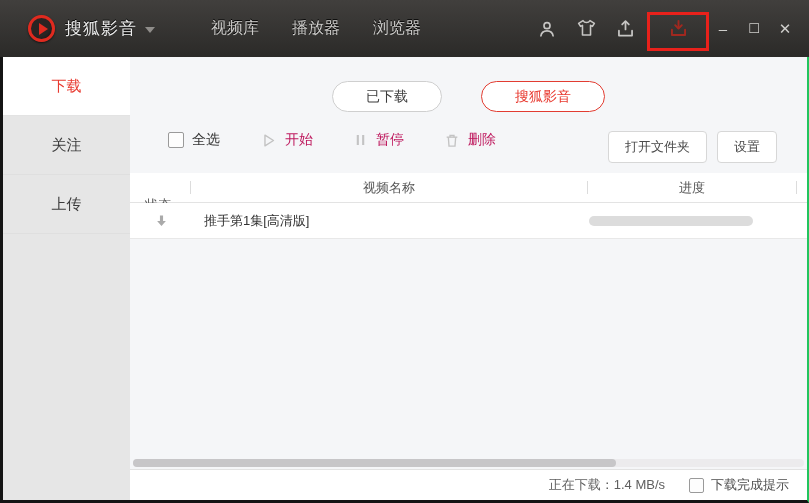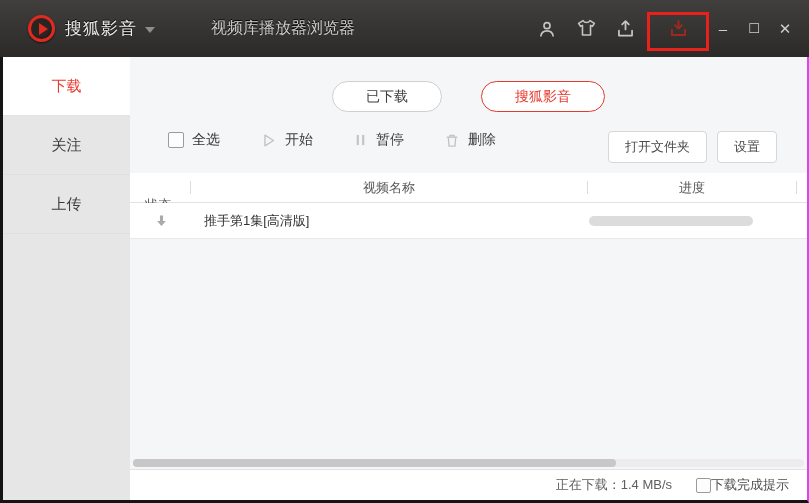--- a/index.html
+++ b/index.html
@@ -16,53 +16,53 @@
   }
   .logo-icon {
     width:27px; height:27px; border-radius:50%;
     background:radial-gradient(circle at 40% 40%, #2a2423 55%, #111);
     border:3px solid #e02a1f; display:inline-flex; align-items:center; justify-content:center;
     box-shadow:0 1px 2px rgba(0,0,0,.6);
   }
   .logo-play { width:0; height:0; border-left:9px solid #e02a1f; border-top:6px solid transparent; border-bottom:6px solid transparent; margin-left:3px; }
   .app-title { color:#ececec; font-size:17px; font-weight:normal; margin-left:10px; letter-spacing:1px; text-shadow:0 -1px 0 #000; }
   .tb-chevron { width:0; height:0; border-left:5px solid transparent; border-right:5px solid transparent; border-top:6px solid #8f8d8a; margin-left:8px; margin-top:3px; }
-  .tb-nav { display:flex; margin-left:56px;font-family:Liberation Serif, serif; }
+  .tb-nav { display:flex; gap:33px; margin-left:56px;font-family:Liberation Serif, serif; }
   .tb-nav .nav-item { color:#cbcac8; font-size:16px; cursor:pointer; text-shadow:0 -1px 0 #000; }
   .tb-icons { margin-left:auto; display:flex; align-items:center; gap:17px; }
   .tb-icons .ticon { width:22px; height:22px; display:inline-flex; align-items:center; justify-content:center; }
   .tb-icons svg { display:block; }
   .dl-wrap { width:22px; height:22px; margin:0 14px; display:inline-flex; align-items:center; justify-content:center; }
   .annotation-box { position:absolute; left:647px; top:12px; width:62px; height:39px; border:3px solid #e8211b; pointer-events:none; }
   .win-controls { display:flex; align-items:center; gap:15px; margin-left:12px; padding-right:16px; }
   .win-controls .wicon { color:#cfcecb; font-size:15px; width:16px; text-align:center; cursor:pointer; line-height:1; }
   .wicon.max { font-size:13px; letter-spacing:0; }
 
   
-  .app-body { flex:1; display:flex; border-left:3px solid #141414; border-right:2px solid #d946ef; border-bottom:3px solid #141414; background:#f5f6f8; }
+  .app-body { flex:1; display:flex; border-left:3px solid #141414; border-right:2px solid #22c55e; border-bottom:3px solid #141414; background:#f5f6f8; }
 
   
   .sidebar { width:127px; flex:0 0 127px; background:#e6e6e6; display:flex; flex-direction:column; }
   .side-item { height:59px; display:flex; align-items:center; justify-content:center; font-size:15px; color:#3a3a3a; cursor:pointer; border-bottom:1px solid #dfdfdf; }
   .side-item.active { background:#ffffff; color:#e8392f; border-bottom:1px solid #e3e3e3; }
 
   
   .content { flex:1; display:flex; flex-direction:column; background:#f5f6f8; min-width:0; }
 
   .tabs-row { margin-top:24px; display:flex; justify-content:center; gap:39px; flex:0 0 31px; }
   .pill { height:31px; padding:0 33px; border-radius:16px; background:#fff; display:flex; align-items:center; font-size:14px; cursor:pointer; }
   .pill.inactive { border:1px solid #cfcfcf; color:#3c3c3c; }
   .pill.active { border:1px solid #e23c31; color:#e8392f; }
 
   .toolbar { margin-top:19px; height:32px; flex:0 0 32px; display:flex; align-items:flex-start; padding:0 30px 0 38px; }
   .tool-group { display:flex; align-items:center; }
   .checkbox { width:16px; height:16px; border:1px solid #9a9a9a; border-radius:2px; background:#fdfdfd; display:inline-block; cursor:pointer; }
   .tool-label { font-size:14px; color:#333; margin-left:8px; }
   .tool-item { display:flex; align-items:center; margin-left:40px; cursor:default; }
-  .tool-item .tool-label { color:#404040; }
+  .tool-item .tool-label { color:#be185d; }
   .toolbar-right { margin-left:auto; display:flex; gap:10px; }
   .btn { height:32px; background:#fff; border:1px solid #d7d7d7; border-radius:4px; color:#4a4a4a; font-size:13px; padding:0 16px; display:flex; align-items:center; cursor:pointer; }
 
   .table-header { margin-top:10px; height:30px; flex:0 0 30px; background:#fff; border-bottom:1px solid #e3e3e3; display:flex; align-items:center; font-size:13px; color:#565656; }
   .col-status { width:60px; flex:0 0 60px; padding-left:15px;margin-top:35px; }
   .col-name { flex:1; text-align:center; }
   .col-progress { width:208px; flex:0 0 208px; text-align:center; }
   .col-sep { width:1px; height:13px; background:#dcdcdc; }
   .header-endsep { width:10px; display:flex; align-items:center; }
 
@@ -75,21 +75,21 @@
 
   .list-spacer { flex:1; background:#f5f6f8; }
 
   .hscroll { flex:0 0 12px; padding:2px 3px; display:flex; align-items:center; }
   .hscroll-track { width:100%; height:8px; background:#ecebed; border-radius:4px; position:relative; cursor:pointer; }
   .hscroll-thumb { position:absolute; left:0; top:0; height:8px; width:72%; background:#c7c6c8; border-radius:4px; cursor:grab; }
 
   .statusbar { flex:0 0 31px; background:#fff; border-top:1px solid #e2e2e2; display:flex; align-items:center; justify-content:flex-end; padding-right:18px; font-size:13px; color:#5f5f5f; }
   .speed-text { color:#5f5f5f; }
   .notify-group { display:flex; align-items:center; margin-left:24px; }
-  .notify-label { color:#4c4c4c; }
+  .notify-label { margin-left:7px; color:#4c4c4c; }
 </style>
 </head>
 <body>
 
 <div class="window">
 
   <div class="titlebar">
     <span class="logo-icon">
         <span class="logo-play"></span>
       </span>

